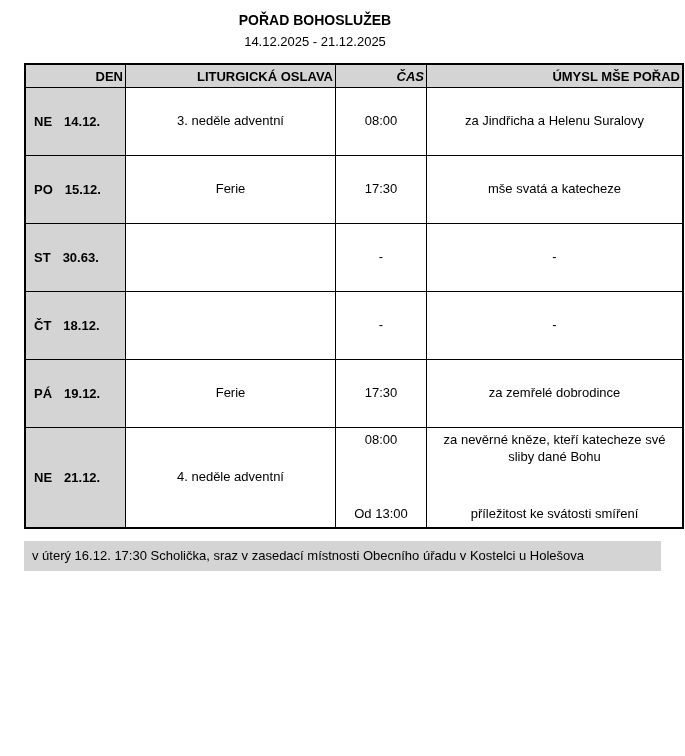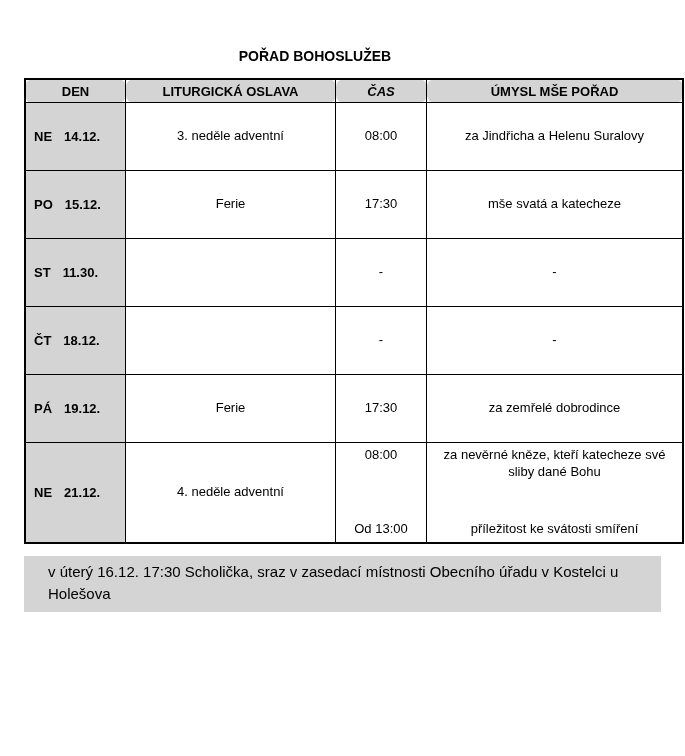--- a/index.html
+++ b/index.html
@@ -1,56 +1,57 @@
 <!DOCTYPE html>
 <html><head>
 <meta charset="utf-8">
 <style>
   html,body{margin:0;padding:0;background:#fff;color:#000;
     font-family:"Liberation Sans",sans-serif;}
-  .page{width:630px;box-sizing:border-box;padding:10px 24px 12px 24px;margin-top:36px;}
+  .page{width:630px;box-sizing:border-box;padding:10px 24px 12px 24px;}
 
   .titles{text-align:center;margin-bottom:12px;}
   .title-main{font-size:14px;font-weight:bold;line-height:20px;}
   .title-sub{font-size:13px;line-height:19px;margin-top:2px;}
 
   table.schedule{width:637px;border-collapse:collapse;table-layout:fixed;
     border:2px solid #000;}
   th,td{border:1px solid #000;font-size:13px;}
   th{background:#d4d4d4;font-weight:bold;height:20px;padding:1px 2px;
-    text-align:center;border-radius:8px;}
+    text-align:right;}
   th:nth-child(1){width:95px;}
   th:nth-child(2){width:205px;}
   th:nth-child(3){width:86px;font-style:italic;}
   th:nth-child(4){width:251px;}
 
   tbody tr{height:68px;}
   tbody tr.tall{height:100px;}
 
   td{text-align:center;vertical-align:middle;padding:2px 4px;}
   td.day-cell{background:#d4d4d4;font-weight:bold;text-align:left;
     padding-left:8px;}
   .day-wrap{display:flex;gap:12px;align-items:center;}
 
   .cell-inner{display:flex;flex-direction:column;justify-content:center;
     gap:4px;}
   tr.tall .cell-inner{min-height:90px;justify-content:space-between;
     padding:2px 0;}
   .entry{line-height:1.25;}
 
   .footer-note{width:637px;box-sizing:border-box;background:#d4d4d4;
-    margin-top:12px;padding:5px 8px 6px 24px;font-size:15px;line-height:1.5;}
+    margin-top:12px;padding:5px 8px 6px 8px;font-size:13px;line-height:1.5;}
 </style>
 </head>
 <body>
 
 <div class="page">
 
   <div class="titles">
     <div class="title-main">POŘAD BOHOSLUŽEB</div>
+    <div class="title-sub">14.12.2025 - 21.12.2025</div>
   </div>
 
   <table class="schedule">
     <thead>
       <tr id="head-row">
           <th>DEN</th>
           <th>LITURGICKÁ OSLAVA</th>
           <th>ČAS</th>
           <th>ÚMYSL MŠE POŘAD</th>
         </tr>
@@ -95,21 +96,21 @@
           <td>
             <div class="cell-inner">
               <div class="entry">mše svatá a katecheze</div>
             </div>
           </td>
         </tr>
         <tr>
           <td class="day-cell">
             <div class="day-wrap">
               <span>ST</span>
-              <span>11.30.</span>
+              <span>30.63.</span>
             </div>
           </td>
           <td>
             <div class="entry"></div>
           </td>
           <td>
             <div class="cell-inner">
               <div class="entry">-</div>
             </div>
           </td>

